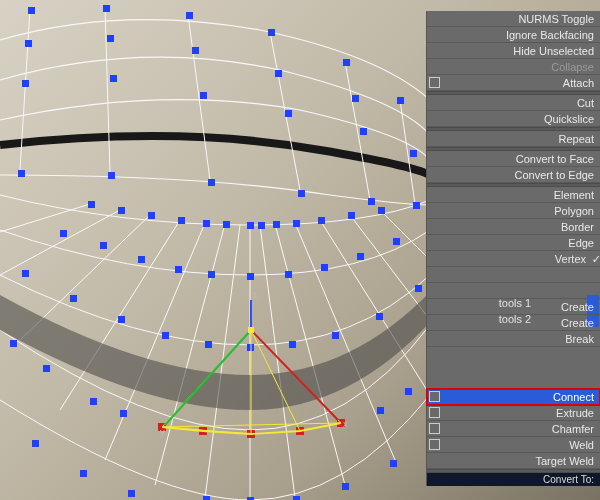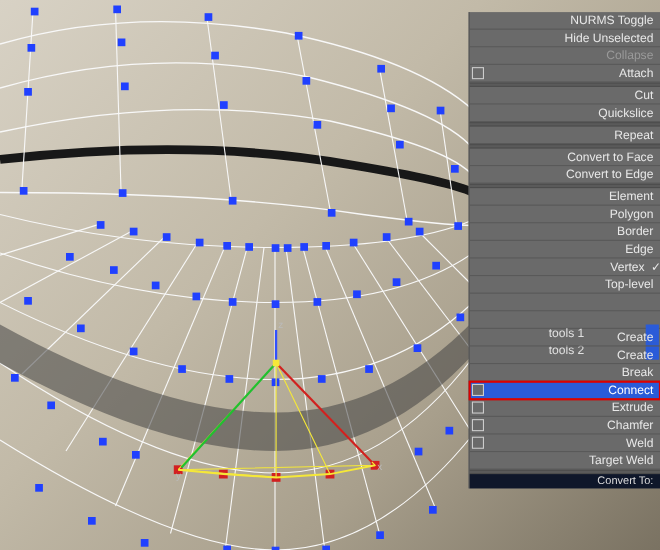--- a/index.html
+++ b/index.html
@@ -53,20 +53,21 @@
     height: 4px;
     background: #5a5a5a;
     border-top: 1px solid #4c4c4c;
     border-bottom: 1px solid #4c4c4c;
   }
   .menu-item.highlighted {
     background: #2a5bd8;
     color: #fff;
     outline: 2px solid #d00;
     outline-offset: -1px;
+    margin-top: 42px;
   }
   .menu-item .settings-box {
     position: absolute;
     left: 2px;
     top: 2px;
     width: 11px;
     height: 11px;
     border: 1px solid #ccc;
     background: #6a6a6a;
   }
@@ -238,38 +239,38 @@
     <rect x="248" y="327" width="6" height="6" fill="#f5e838"></rect>
     <text x="253" y="298" font-size="9" fill="#bbb">z</text>
     <text x="160" y="435" font-size="9" fill="#bbb">y</text>
     <text x="343" y="427" font-size="9" fill="#bbb">x</text>
   </g>
 </svg>
 </div>
 
 <div class="context-menu">
   <div class="menu-item">NURMS Toggle</div>
+  <div class="menu-item">Ignore Backfacing</div>
   <div class="menu-item">Hide Unselected</div>
   <div class="menu-item disabled">Collapse</div>
   <div class="menu-item"><span class="settings-box"></span><span>Attach</span></div>
   <div class="menu-sep"></div>
   <div class="menu-item">Cut</div>
   <div class="menu-item">Quickslice</div>
   <div class="menu-sep"></div>
   <div class="menu-item">Repeat</div>
   <div class="menu-sep"></div>
   <div class="menu-item">Convert to Face</div>
   <div class="menu-item">Convert to Edge</div>
   <div class="menu-sep"></div>
   <div class="menu-item">Element</div>
   <div class="menu-item">Polygon</div>
   <div class="menu-item">Border</div>
   <div class="menu-item">Edge</div>
   <div class="menu-item checked">Vertex</div>
-  <div class="menu-item">Top-level</div>
   <div class="tools-row">
     <div class="tools-cell"><span>tools 1</span><span class="blue-tab"></span></div>
   </div>
   <div class="tools-row">
     <div class="tools-cell"><span>tools 2</span><span class="blue-tab"></span></div>
   </div>
   <div class="menu-item">Create</div>
   <div class="menu-item">Create</div>
   <div class="menu-item">Break</div>
   <div class="menu-item highlighted"><span class="settings-box"></span><span>Connect</span></div>

